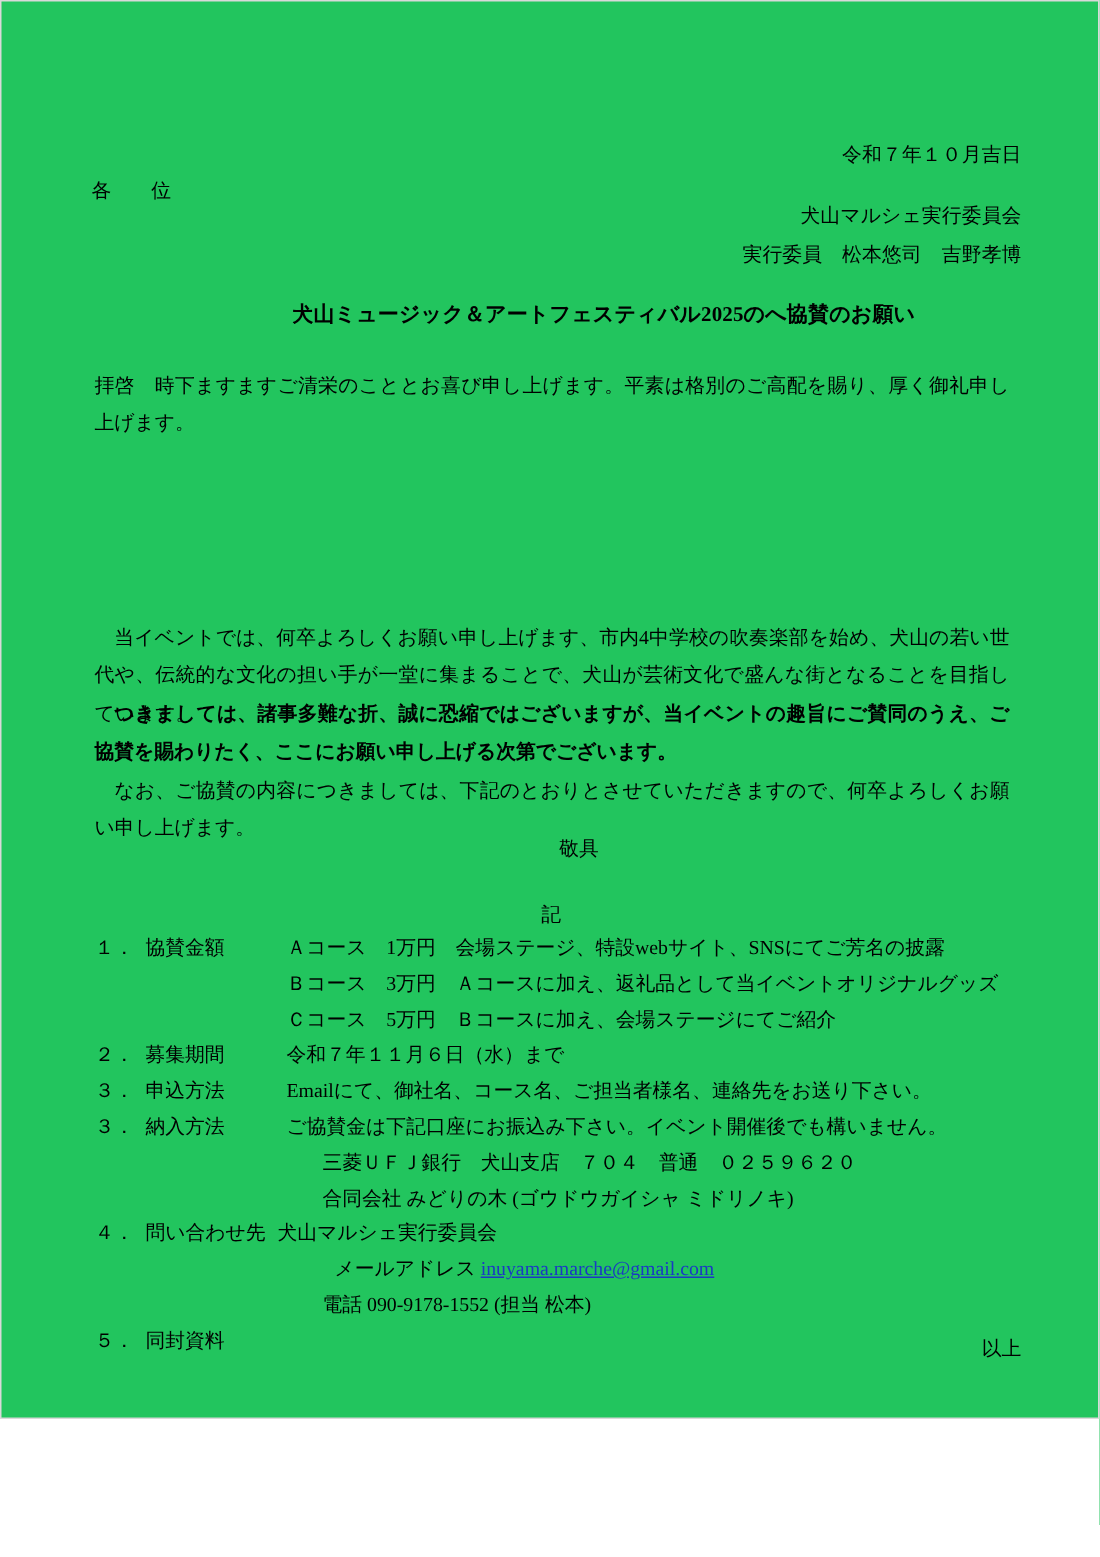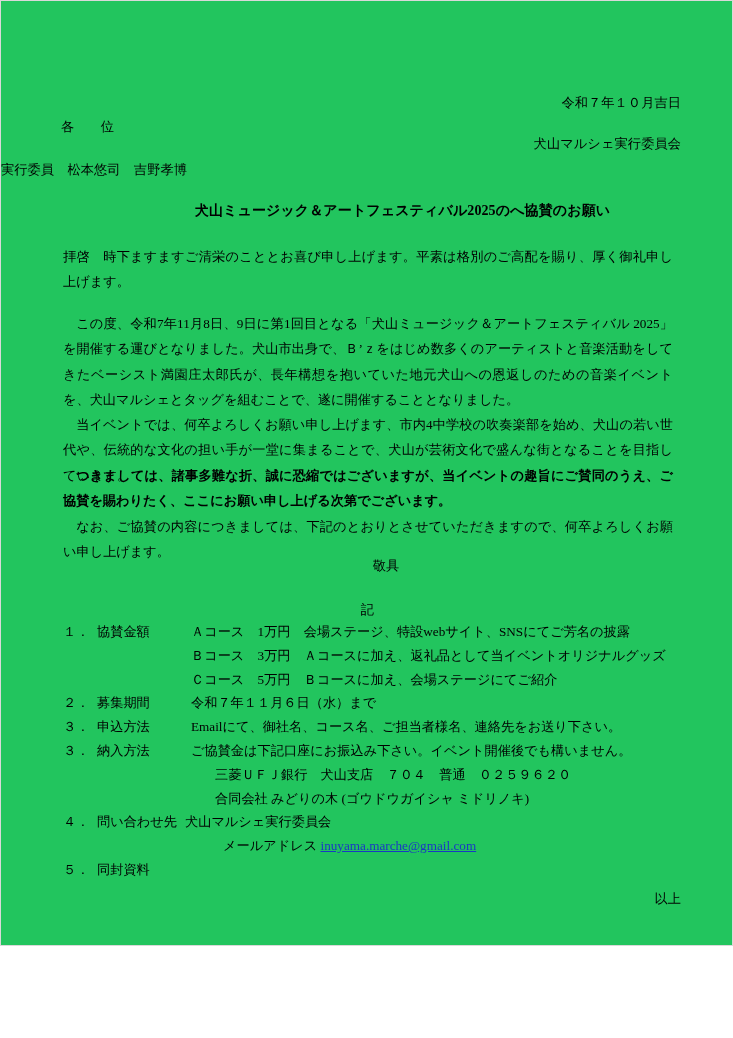--- a/index.html
+++ b/index.html
@@ -49,21 +49,21 @@
     left: 60px; top: 114px;
   }
   .org-name {
     left: 0; top: 131px;
     width: 680px;
     text-align: right;
   }
   .org-members {
     left: 0; top: 157px;
     width: 680px;
-    text-align: left;
+    text-align: right;
   }
 
   .doc-title {
     left: 0; top: 198px;
     width: 733px;
     text-align: center;
     font-size: 14px;
     font-weight: bold;
     padding-left: 35px;
   }
@@ -174,23 +174,20 @@
     <div class="t org-name">犬山マルシェ実行委員会</div>
 
     <div class="t org-members">実行委員　松本悠司　吉野孝博</div>
 
     <div class="t doc-title">犬山ミュージック＆アートフェスティバル2025のへ協賛のお願い</div>
 
     <div class="body-block p-greeting">
       <p>拝啓　時下ますますご清栄のこととお喜び申し上げます。平素は格別のご高配を賜り、厚く御礼申し上げます。</p>
     </div>
 
-    <div class="body-block p-1">
-      <p class="indent">この度、令和7年11月8日、9日に第1回目となる「犬山ミュージック＆アートフェスティバル 2025」を開催する運びとなりました。犬山市出身で、Ｂ’ｚをはじめ数多くのアーティストと音楽活動をしてきたベーシスト満園庄太郎氏が、長年構想を抱いていた地元犬山への恩返しのための音楽イベントを、犬山マルシェとタッグを組むことで、遂に開催することとなりました。</p>
-    </div>
 
     <div class="body-block p-2">
       <p class="indent">当イベントでは、何卒よろしくお願い申し上げます、市内4中学校の吹奏楽部を始め、犬山の若い世代や、伝統的な文化の担い手が一堂に集まることで、犬山が芸術文化で盛んな街となることを目指しています。</p>
     </div>
 
     <div class="body-block p-3">
       <p class="indent">つきましては、諸事多難な折、誠に恐縮ではございますが、当イベントの趣旨にご賛同のうえ、ご協賛を賜わりたく、ここにお願い申し上げる次第でございます。</p>
     </div>
 
     <div class="body-block p-4">
@@ -246,20 +243,24 @@
       <div class="item-row">
         <span class="item-num">４．</span>
         <span class="item-label">問い合わせ先</span>
         <span class="item-value wide">犬山マルシェ実行委員会</span>
       </div>
       <div class="sub-row">
         <span class="spacer-mail"></span>
         <span class="mail-label">メールアドレス </span>
         <a class="maillink" href="#">inuyama.marche@gmail.com</a>
       </div>
+      <div class="sub-row">
+        <span class="spacer-deep"></span>
+        <span>電話 090-9178-1552 (担当 松本)</span>
+      </div>
 
       <div class="item-row">
         <span class="item-num">５．</span>
         <span class="item-label">同封資料</span>
       </div>
 
     </div>
 
     <div class="t closing-ijo">以上</div>
 

